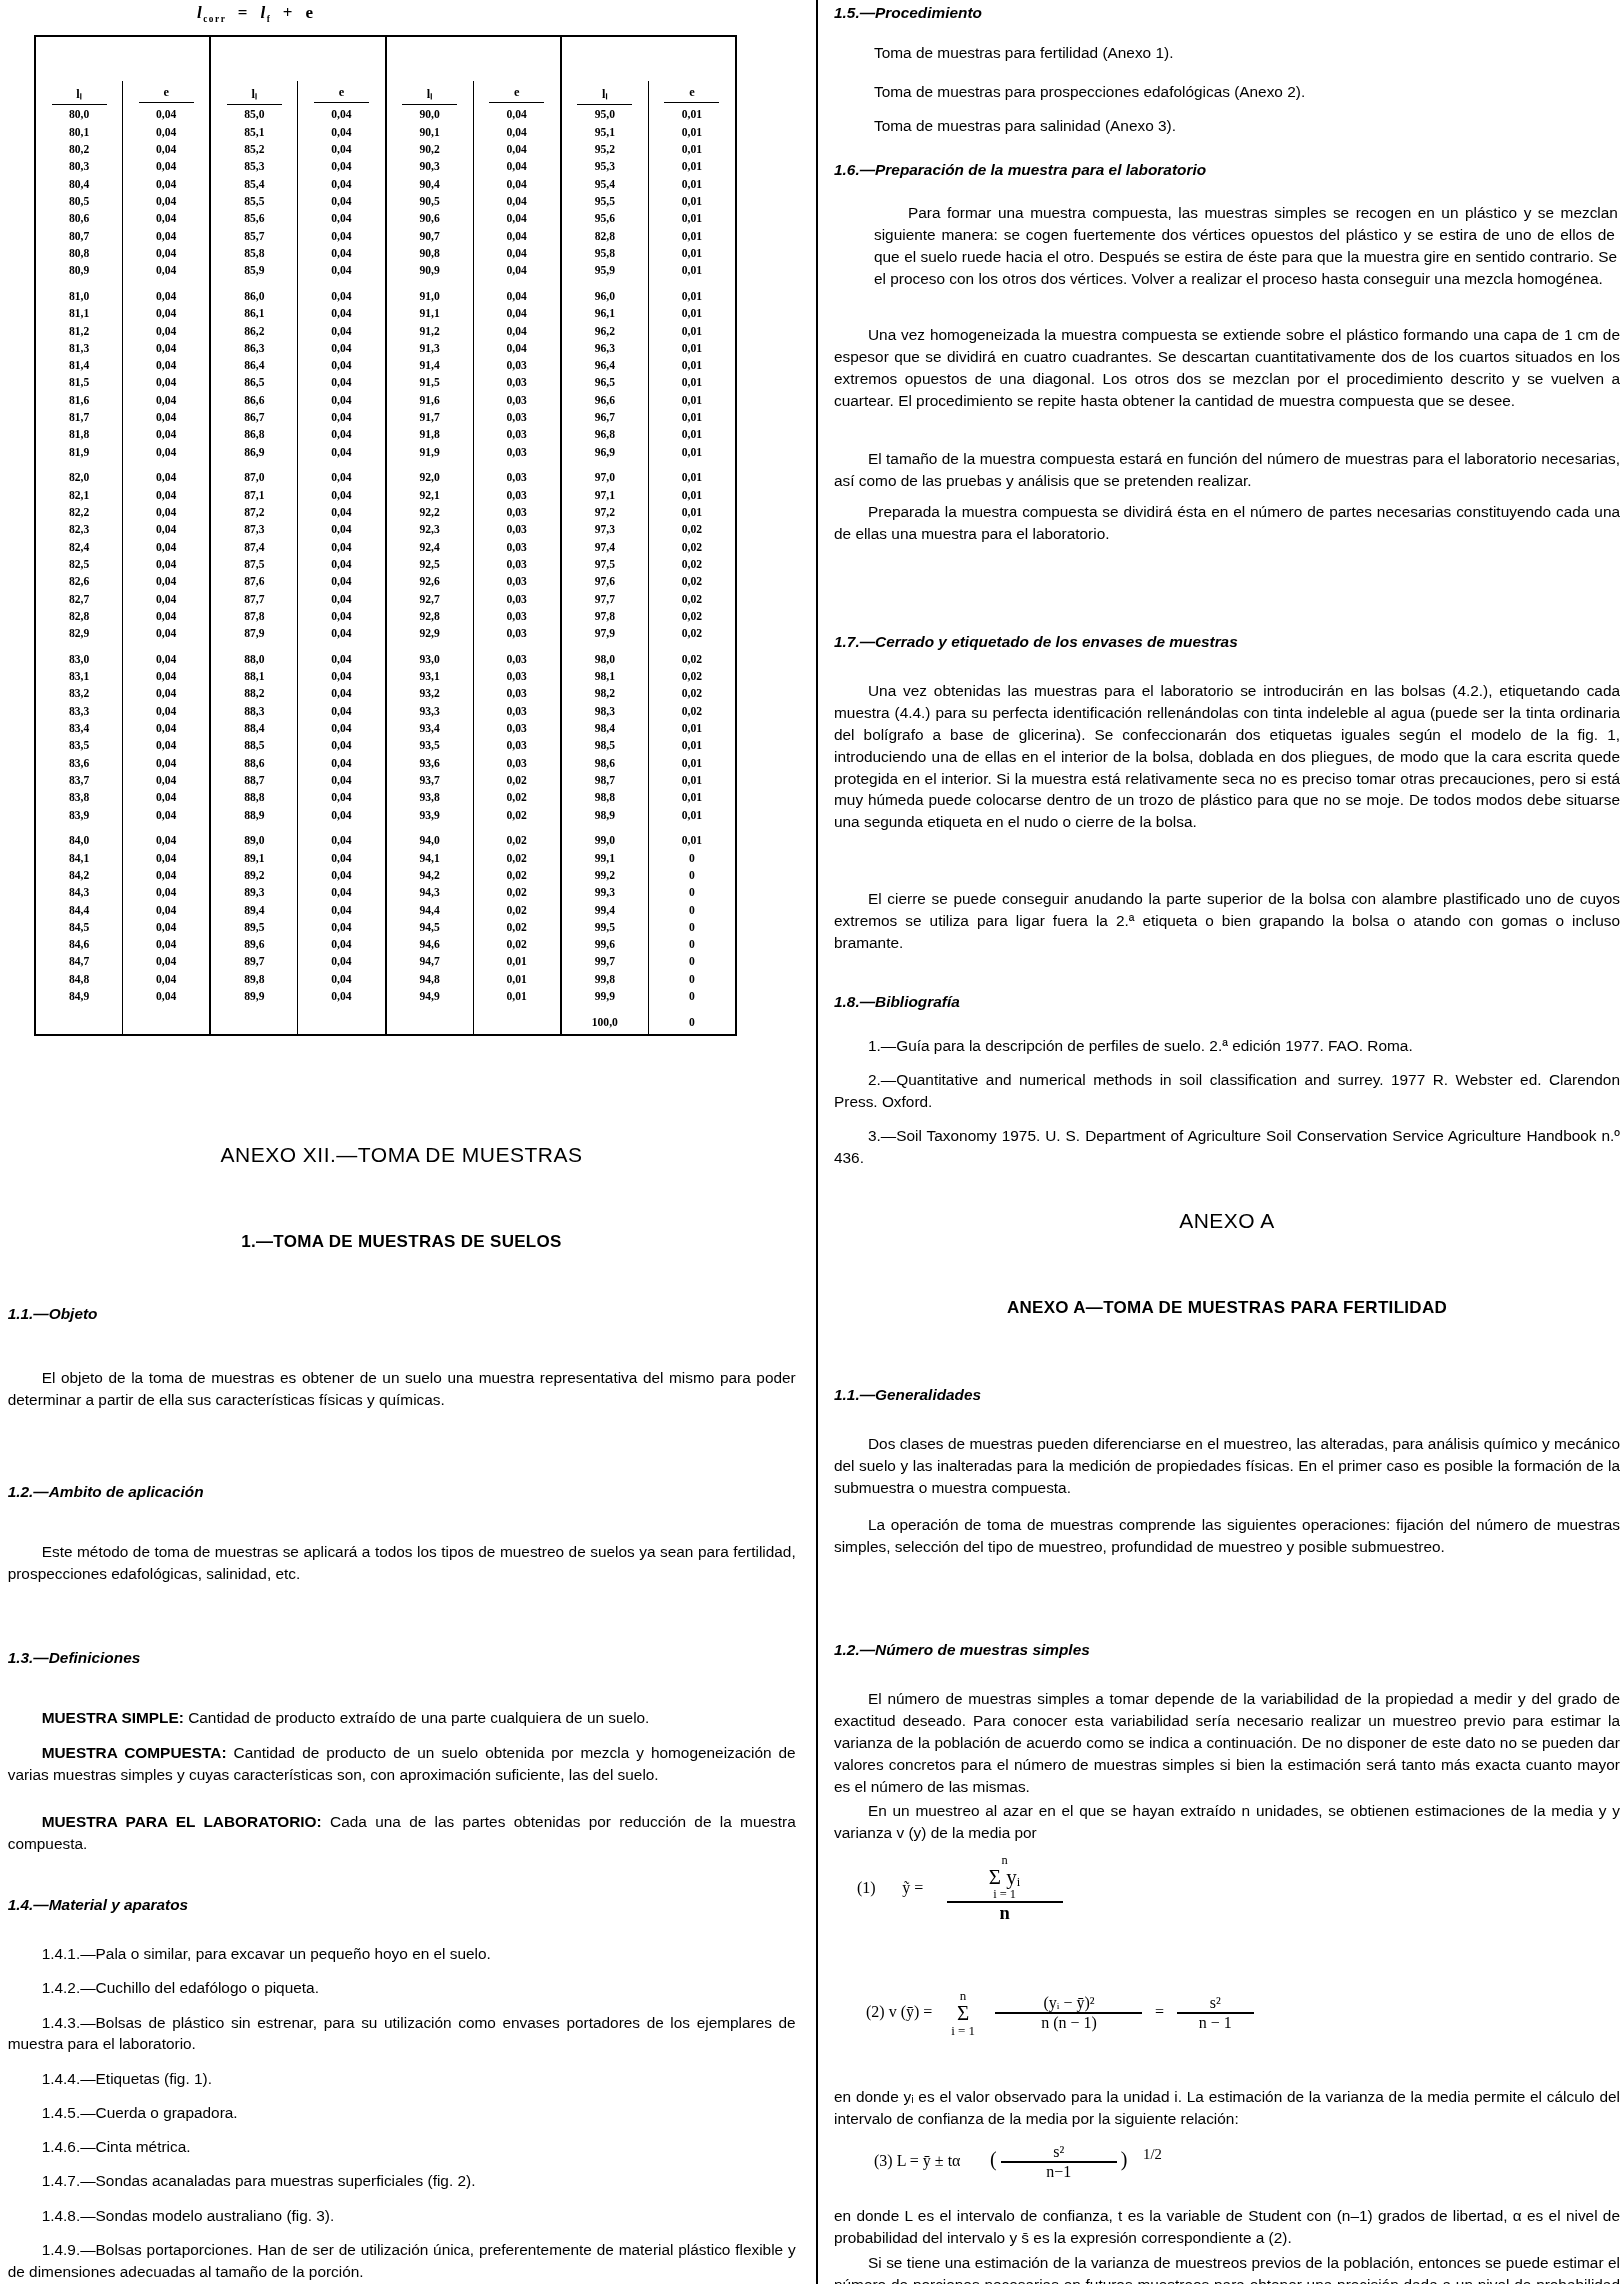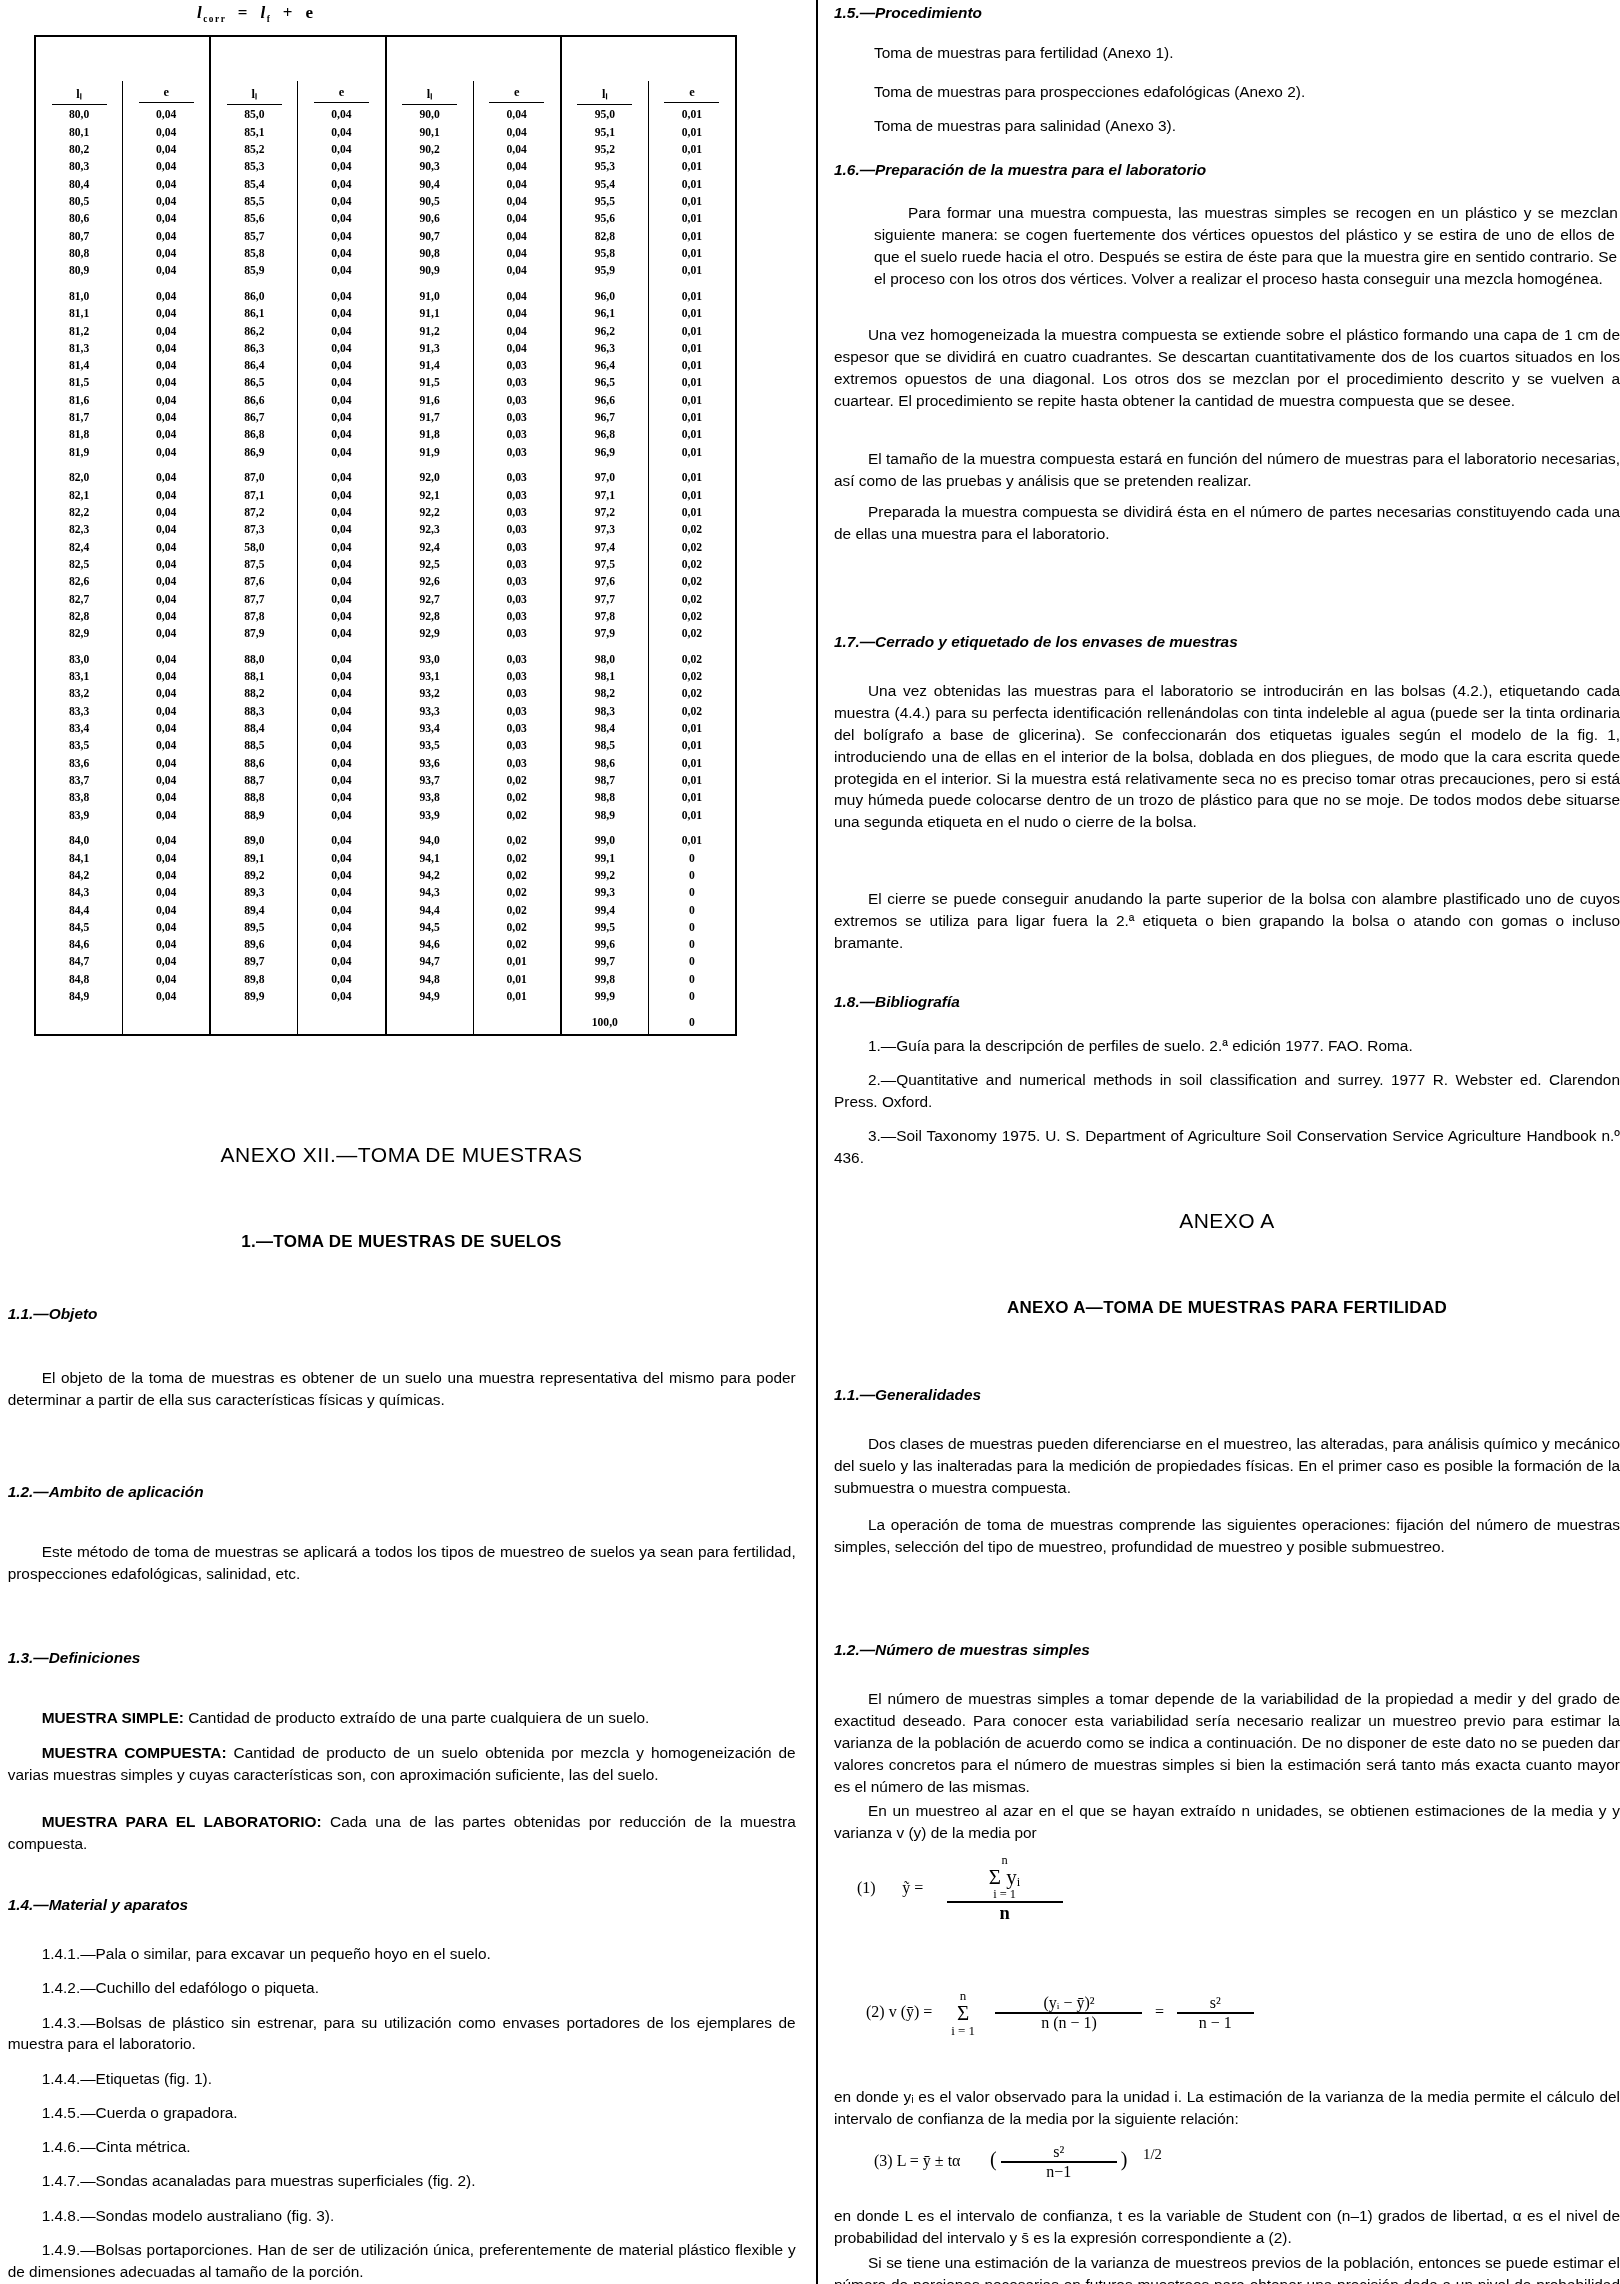--- a/index.html
+++ b/index.html
@@ -329,21 +329,21 @@
                 <div class="r">86,5</div>
                 <div class="r">86,6</div>
                 <div class="r">86,7</div>
                 <div class="r">86,8</div>
                 <div class="r">86,9</div>
                 <div class="gap"></div>
                 <div class="r">87,0</div>
                 <div class="r">87,1</div>
                 <div class="r">87,2</div>
                 <div class="r">87,3</div>
-                <div class="r">58,0</div>
+                <div class="r">87,4</div>
                 <div class="r">87,5</div>
                 <div class="r">87,6</div>
                 <div class="r">87,7</div>
                 <div class="r">87,8</div>
                 <div class="r">87,9</div>
                 <div class="gap"></div>
                 <div class="r">88,0</div>
                 <div class="r">88,1</div>
                 <div class="r">88,2</div>
                 <div class="r">88,3</div>

